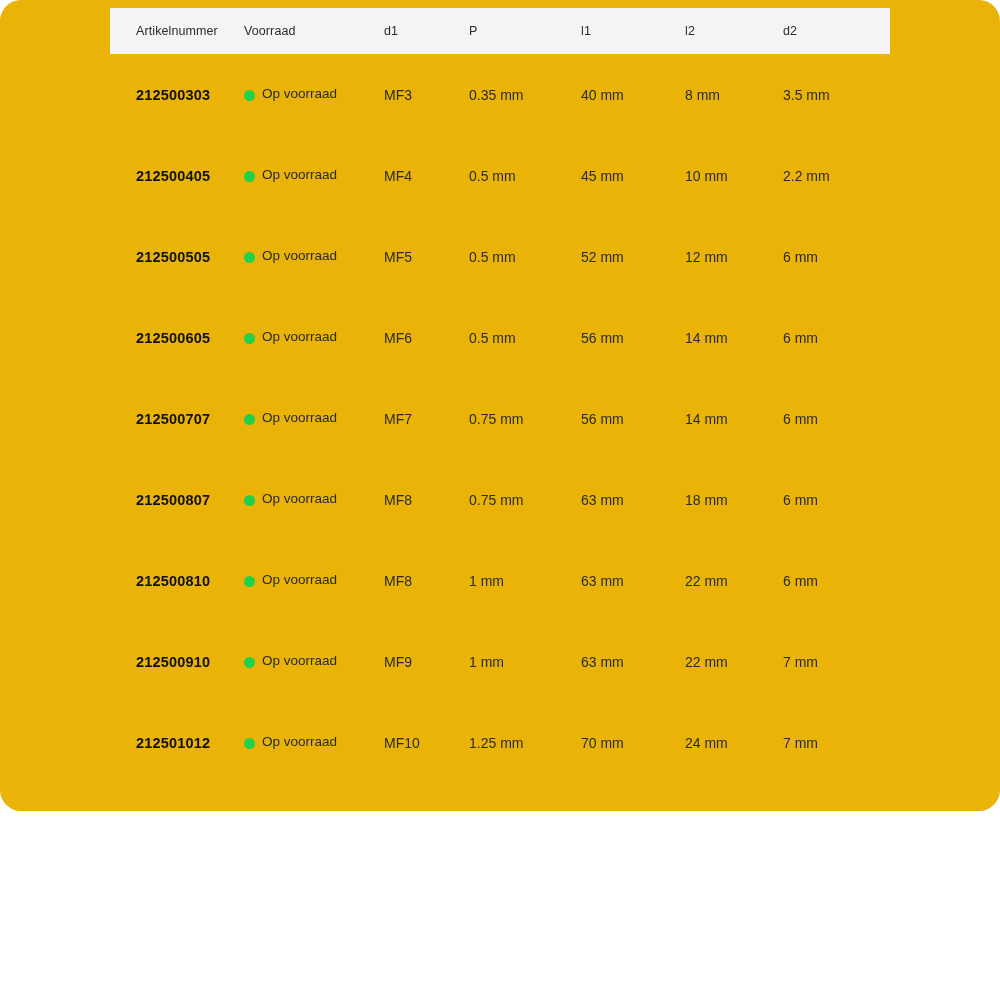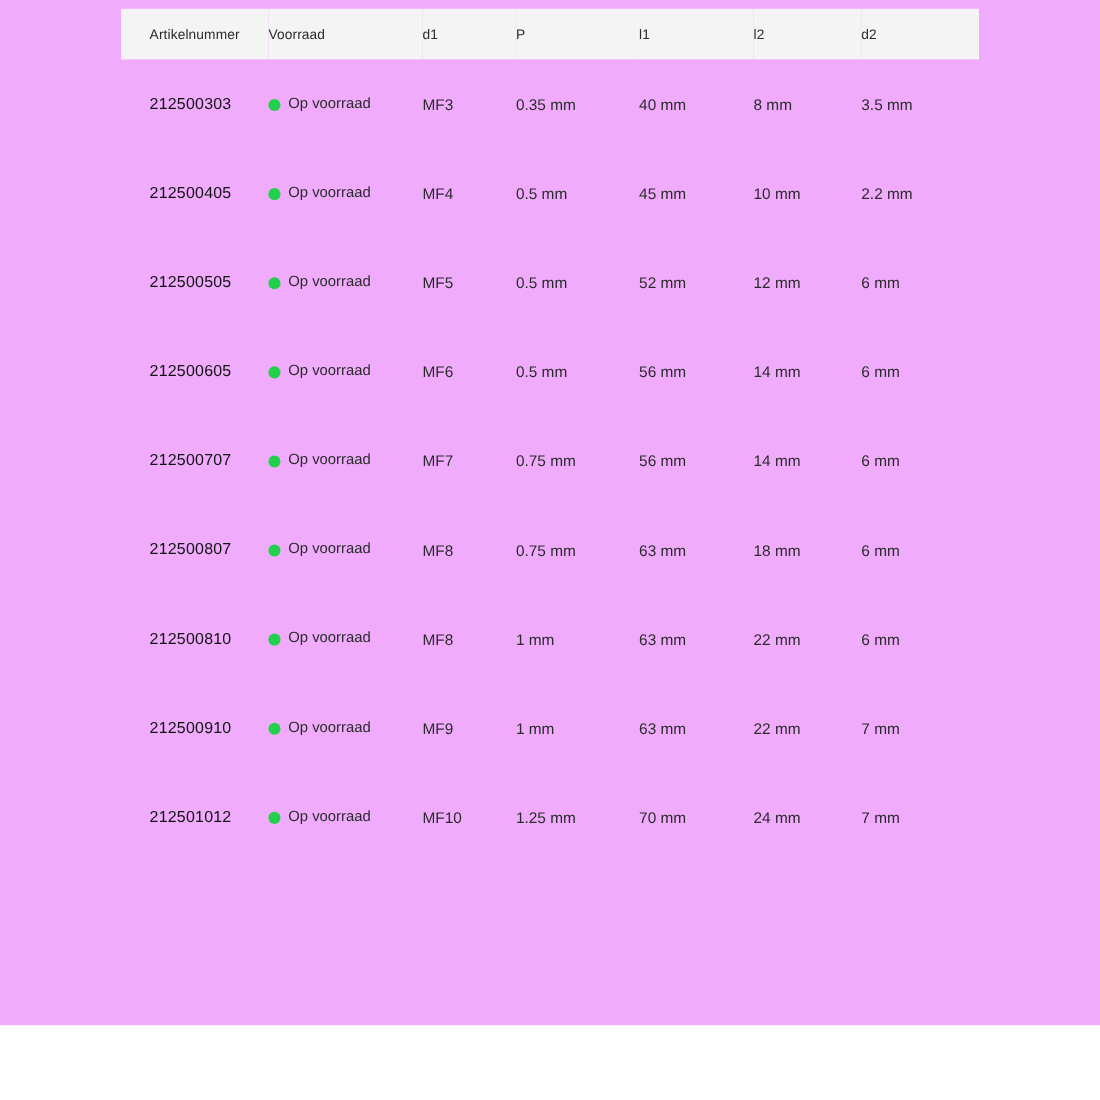--- a/index.html
+++ b/index.html
@@ -6,24 +6,25 @@
     margin: 0;
     padding: 0;
     background: #ffffff;
     width: 1000px;
     height: 1000px;
     font-family: "Liberation Sans", sans-serif;
     color: #1a1a1a;
   }
   .page {
     width: 1000px;
-    height: 932px;
+    height: 811px;
     position: relative;
     overflow: hidden;
-    background: #f0abfc;
+    background: #eab308;
+    border-radius: 21px;
   }
   .table-wrap {
     position: absolute;
     left: 110px;
     top: 8px;
     width: 780px;
   }
   table.spec {
     border-collapse: collapse;
     width: 780px;
@@ -44,21 +45,21 @@
   table.spec tbody td {
     font-size: 14px;
     color: #2b2b2b;
     padding: 0;
     height: 81px;
     vertical-align: middle;
     font-weight: 400;
   }
   table.spec tbody td.c0 {
     padding-left: 26px;
-    font-weight: 400;
+    font-weight: 700;
     font-size: 14.5px;
     color: #111111;
     letter-spacing: 0.2px;
   }
   .col0 { width: 134px; }
   .col1 { width: 140px; }
   .col2 { width: 85px; }
   .col3 { width: 112px; }
   .col4 { width: 104px; }
   .col5 { width: 98px; }

